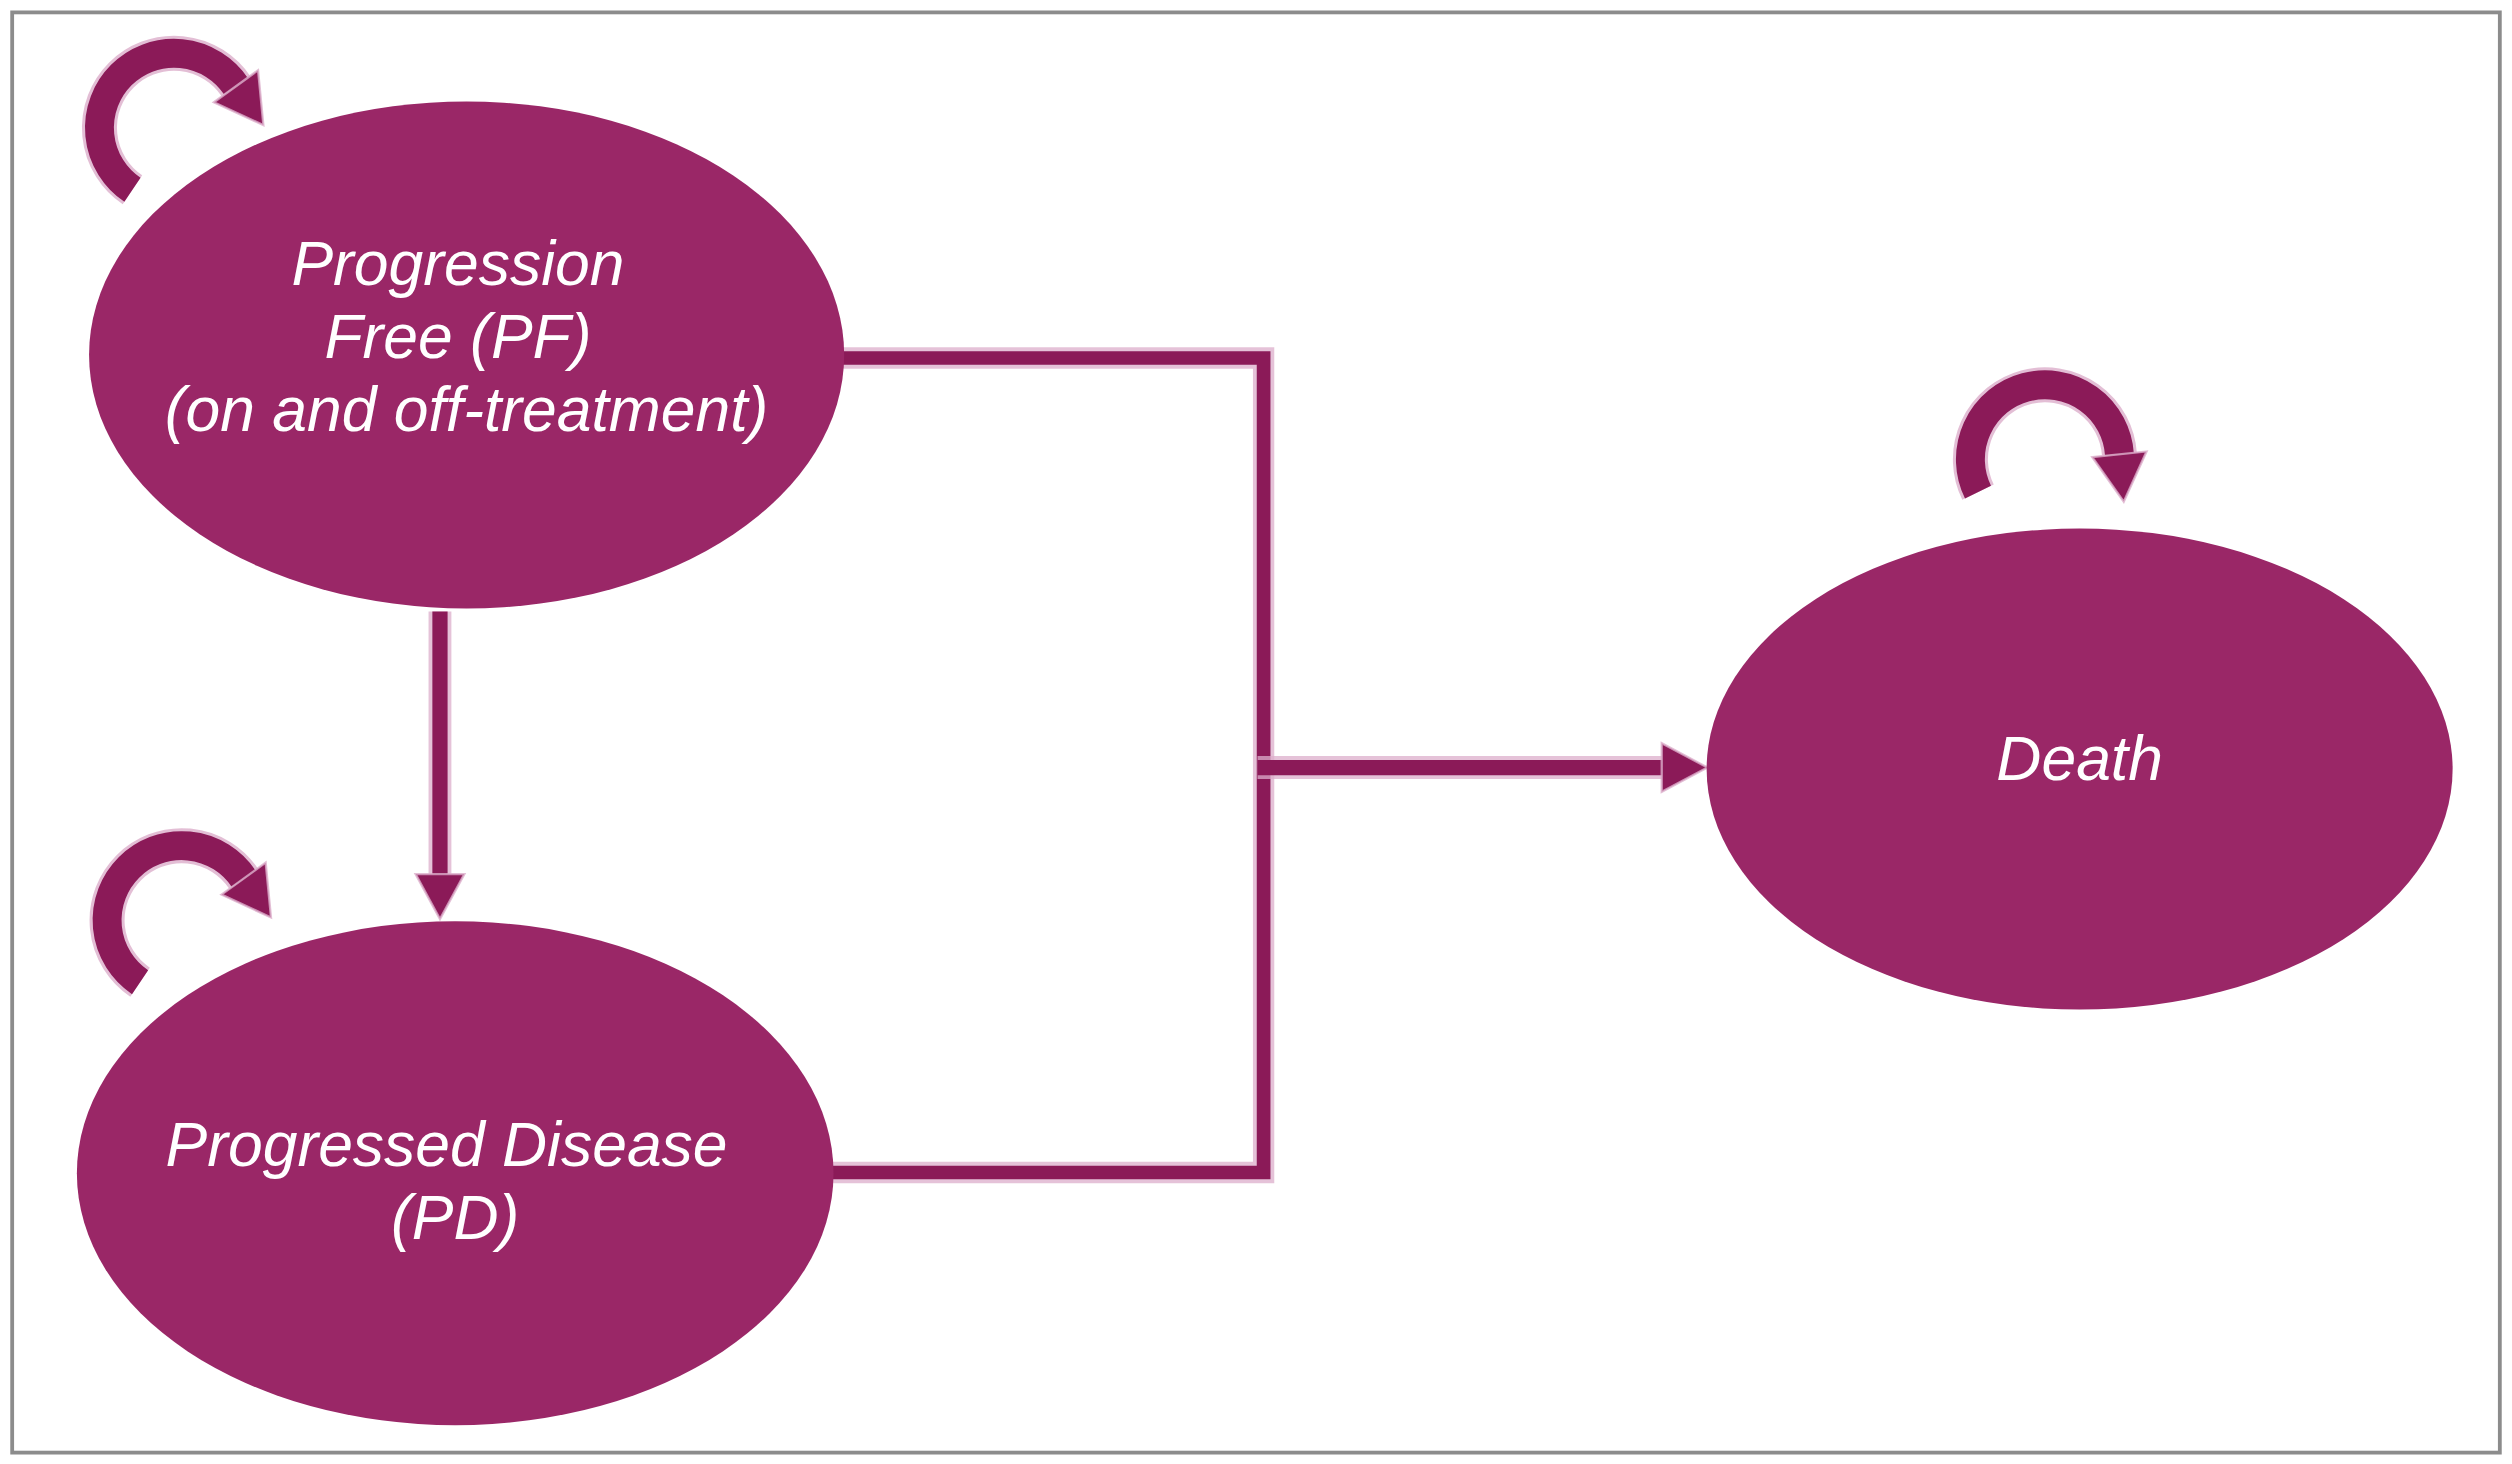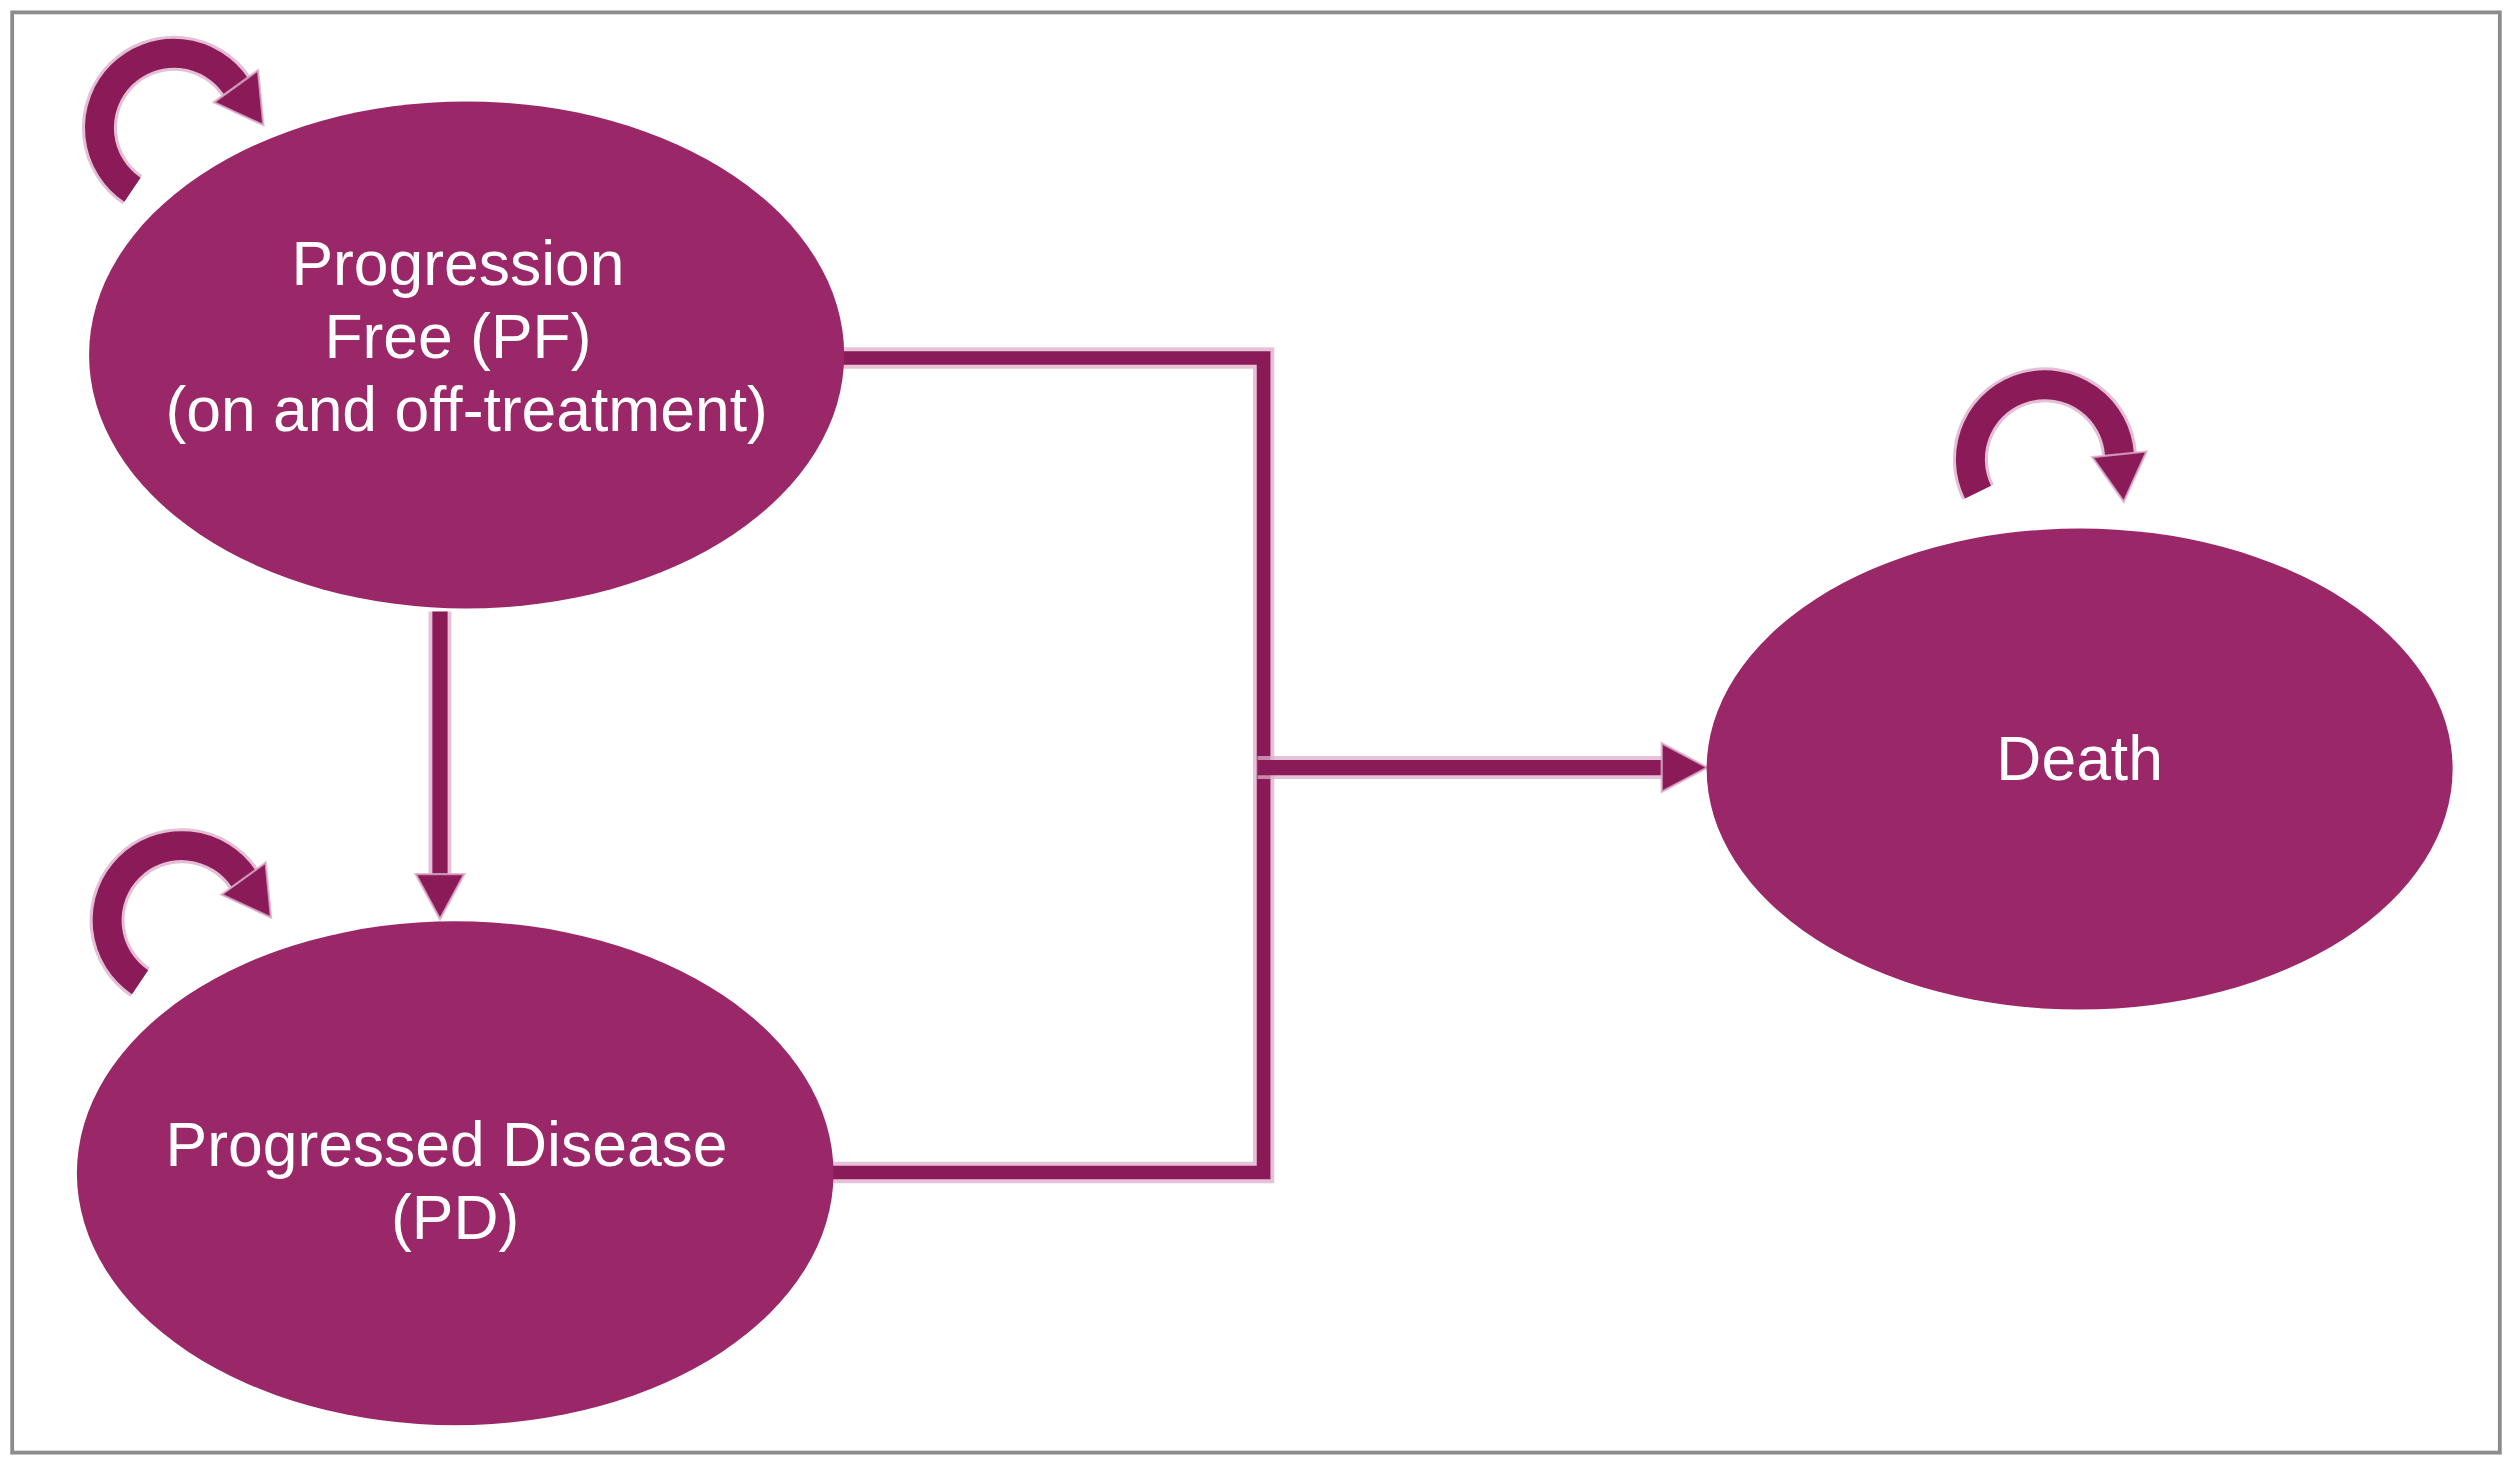--- a/index.html
+++ b/index.html
@@ -4,21 +4,21 @@
 <style>
   :root{
     --state-fill:#9A2767;
     --arrow:#8B1A58;
     --arrow-halo:#DCAECB;
     --label:#FFFFFF;
     --frame:#8C8C8C;
     --bg:#FFFFFF;
   }
   html,body{margin:0;padding:0;background:var(--bg);}
-  .stage{width:2196px;height:1465px;position:relative;background:var(--bg);}
+  .stage{width:2196px;height:1465px;position:relative;background:var(--bg);font-style:italic;}
   svg{display:block;}
   .frame{fill:none;stroke:var(--frame);stroke-width:5px;}
   .state-ellipse{fill:var(--state-fill);}
   .state-label{
     fill:var(--label);
     font-family:"Liberation Sans", sans-serif;
     font-size:82px;
     text-anchor:middle;
   }
   .conn-halo{fill:none;stroke:var(--arrow-halo);stroke-opacity:.75;stroke-linejoin:miter;}

